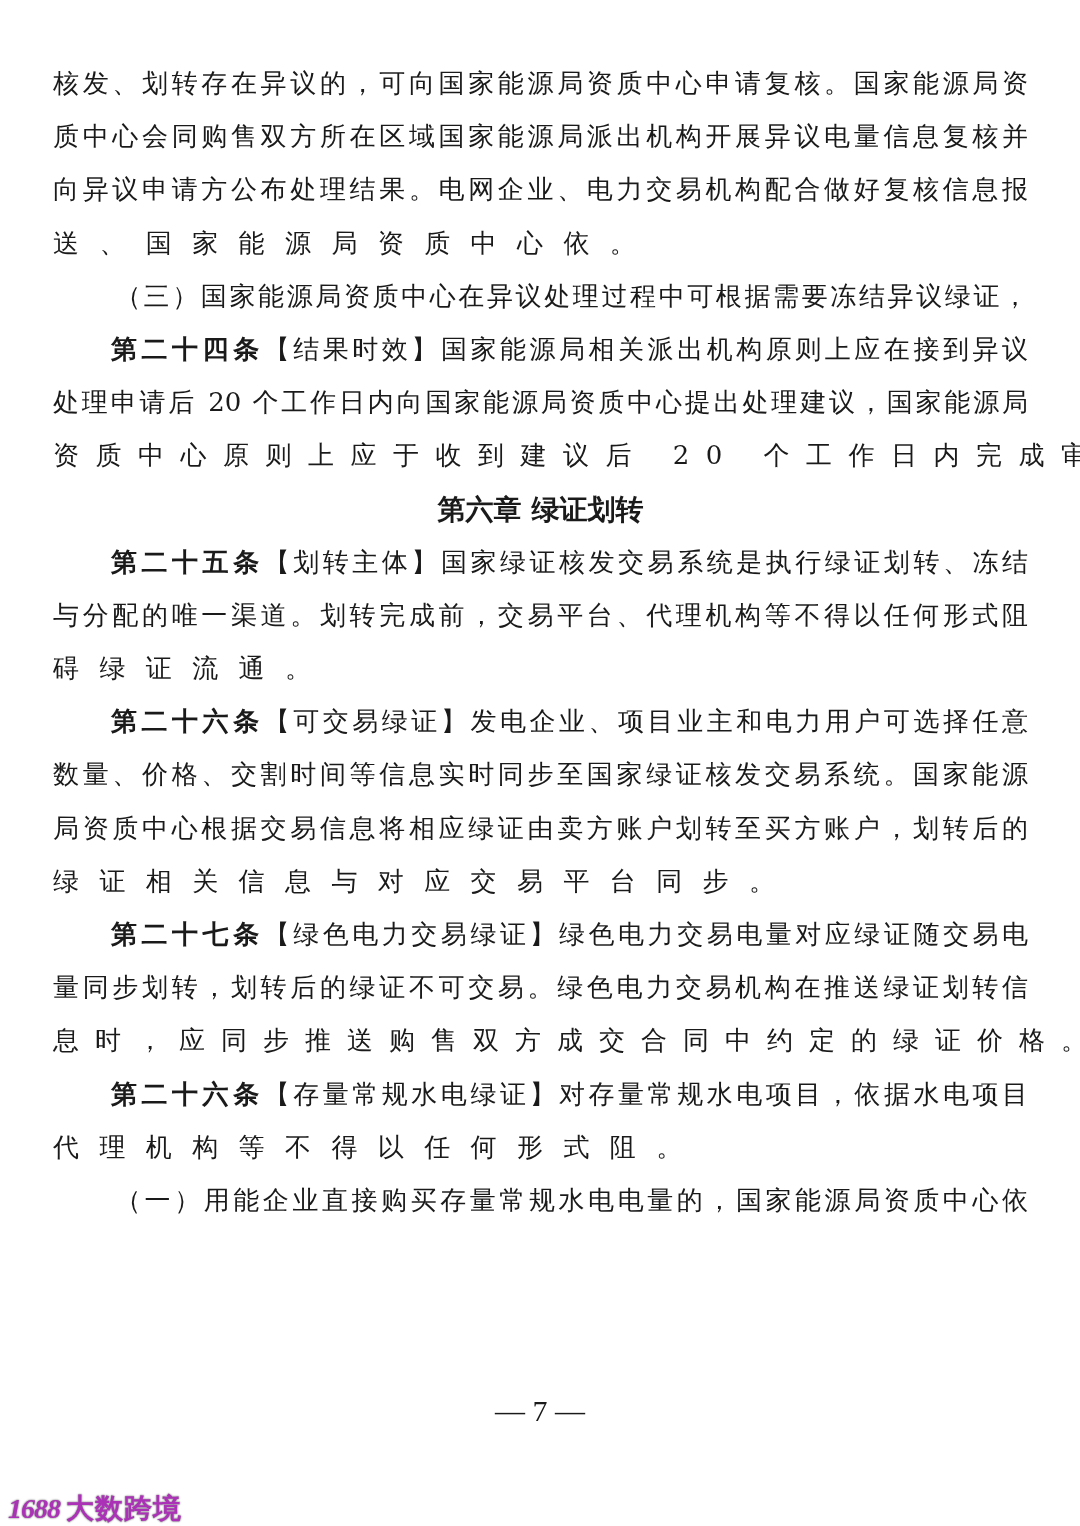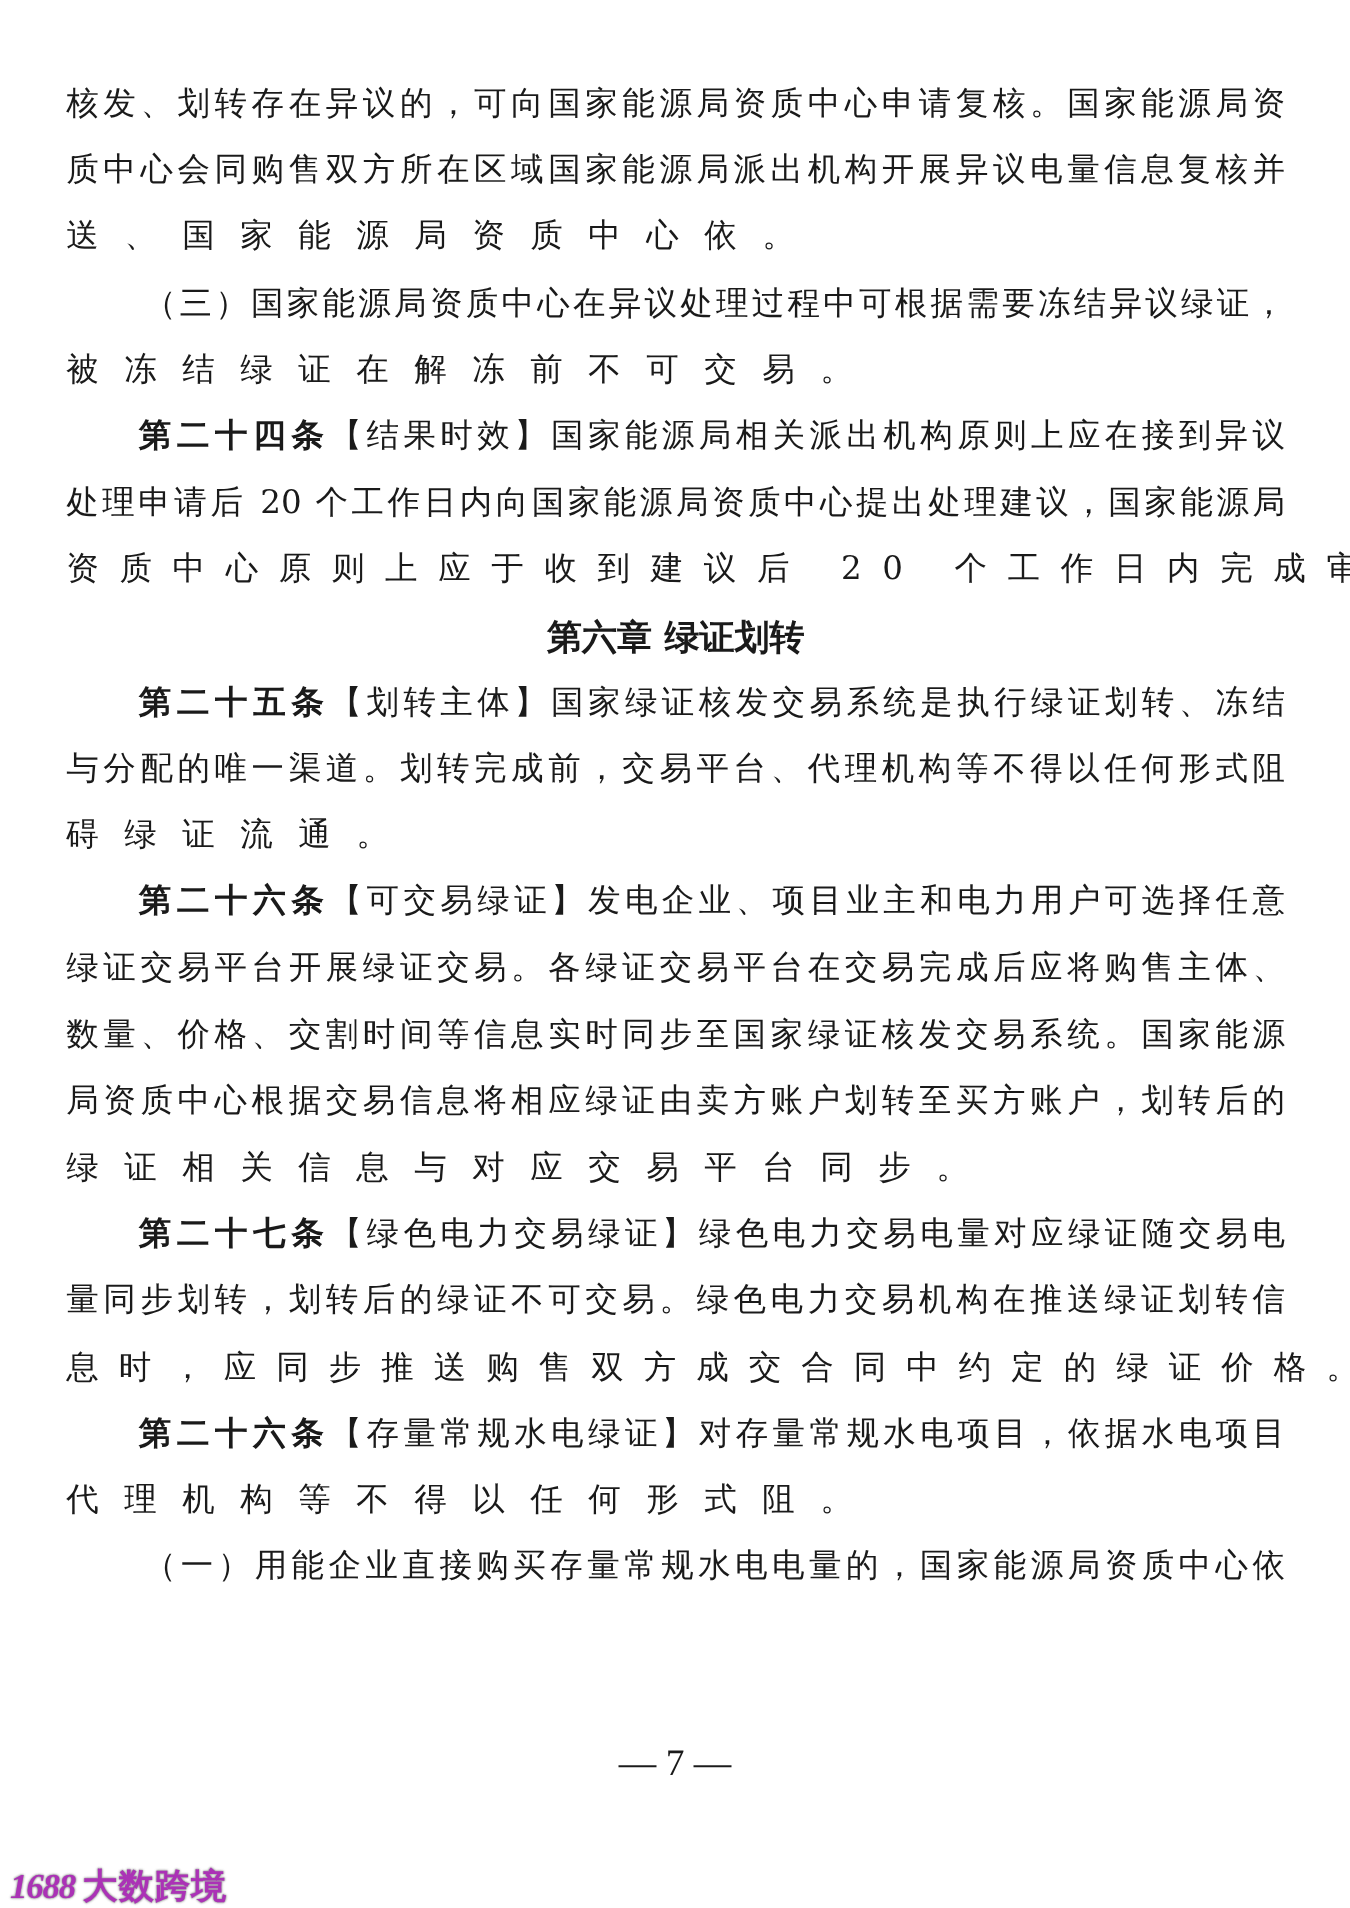--- a/index.html
+++ b/index.html
@@ -74,45 +74,44 @@
     letter-spacing: -1px;
   }
 </style>
 </head>
 <body>
 
 <div class="page">
 
   <div class="line justify"><span>核发、划转存在异议的，可向国家能源局资质中心申请复核。国家能源局资</span></div>
   <div class="line justify"><span>质中心会同购售双方所在区域国家能源局派出机构开展异议电量信息复核并</span></div>
+  <div class="line justify"><span>向异议申请方公布处理结果。电网企业、电力交易机构配合做好复核信息报</span></div>
   <div class="line" style="letter-spacing:20.4px"><span>送、国家能源局资质中心依。</span></div>
 
   <div class="line justify" style="padding-left:62px"><span>（三）国家能源局资质中心在异议处理过程中可根据需要冻结异议绿证，</span></div>
-  <div class="line"><span>被冻结绿证在解冻前不可交易。</span></div>
 
   <div class="line justify" style="padding-left:58px">
     <span class="bold" style="letter-spacing:1px">第二十四条</span><span>【结果时效】</span><span>国家能源局相关派出机构原则上应在接到异议</span>
   </div>
   <div class="line justify"><span>处理申请后 20 个工作日内向国家能源局资质中心提出处理建议，国家能源局</span></div>
   <div class="line" style="letter-spacing:16.5px"><span>资质中心原则上应于收到建议后 20 个工作日内完成审核确认并作出处理。</span></div>
 
   <div class="line chapter">
     <span>第六章</span><span>绿证划转</span>
   </div>
 
   <div class="line justify" style="padding-left:58px">
     <span class="bold" style="letter-spacing:1px">第二十五条</span><span>【划转主体】</span><span>国家绿证核发交易系统是执行绿证划转、冻结</span>
   </div>
   <div class="line justify"><span>与分配的唯一渠道。划转完成前，交易平台、代理机构等不得以任何形式阻</span></div>
   <div class="line"><span>碍绿证流通。</span></div>
 
   <div class="line justify" style="padding-left:58px">
     <span class="bold" style="letter-spacing:1px">第二十六条</span><span>【可交易绿证】</span><span>发电企业、项目业主和电力用户可选择任意</span>
   </div>
-  <div class="line justify"><span>绿证交易平台开展绿证交易。各绿证交易平台在交易完成后应将购售主体、</span></div>
   <div class="line justify"><span>数量、价格、交割时间等信息实时同步至国家绿证核发交易系统。国家能源</span></div>
   <div class="line justify"><span>局资质中心根据交易信息将相应绿证由卖方账户划转至买方账户，划转后的</span></div>
   <div class="line"><span>绿证相关信息与对应交易平台同步。</span></div>
 
   <div class="line justify" style="padding-left:58px">
     <span class="bold" style="letter-spacing:1px">第二十七条</span><span>【绿色电力交易绿证】</span><span>绿色电力交易电量对应绿证随交易电</span>
   </div>
   <div class="line justify"><span>量同步划转，划转后的绿证不可交易。绿色电力交易机构在推送绿证划转信</span></div>
   <div class="line" style="letter-spacing:16px"><span>息时，应同步推送购售双方成交合同中约定的绿证价格。</span></div>
 

